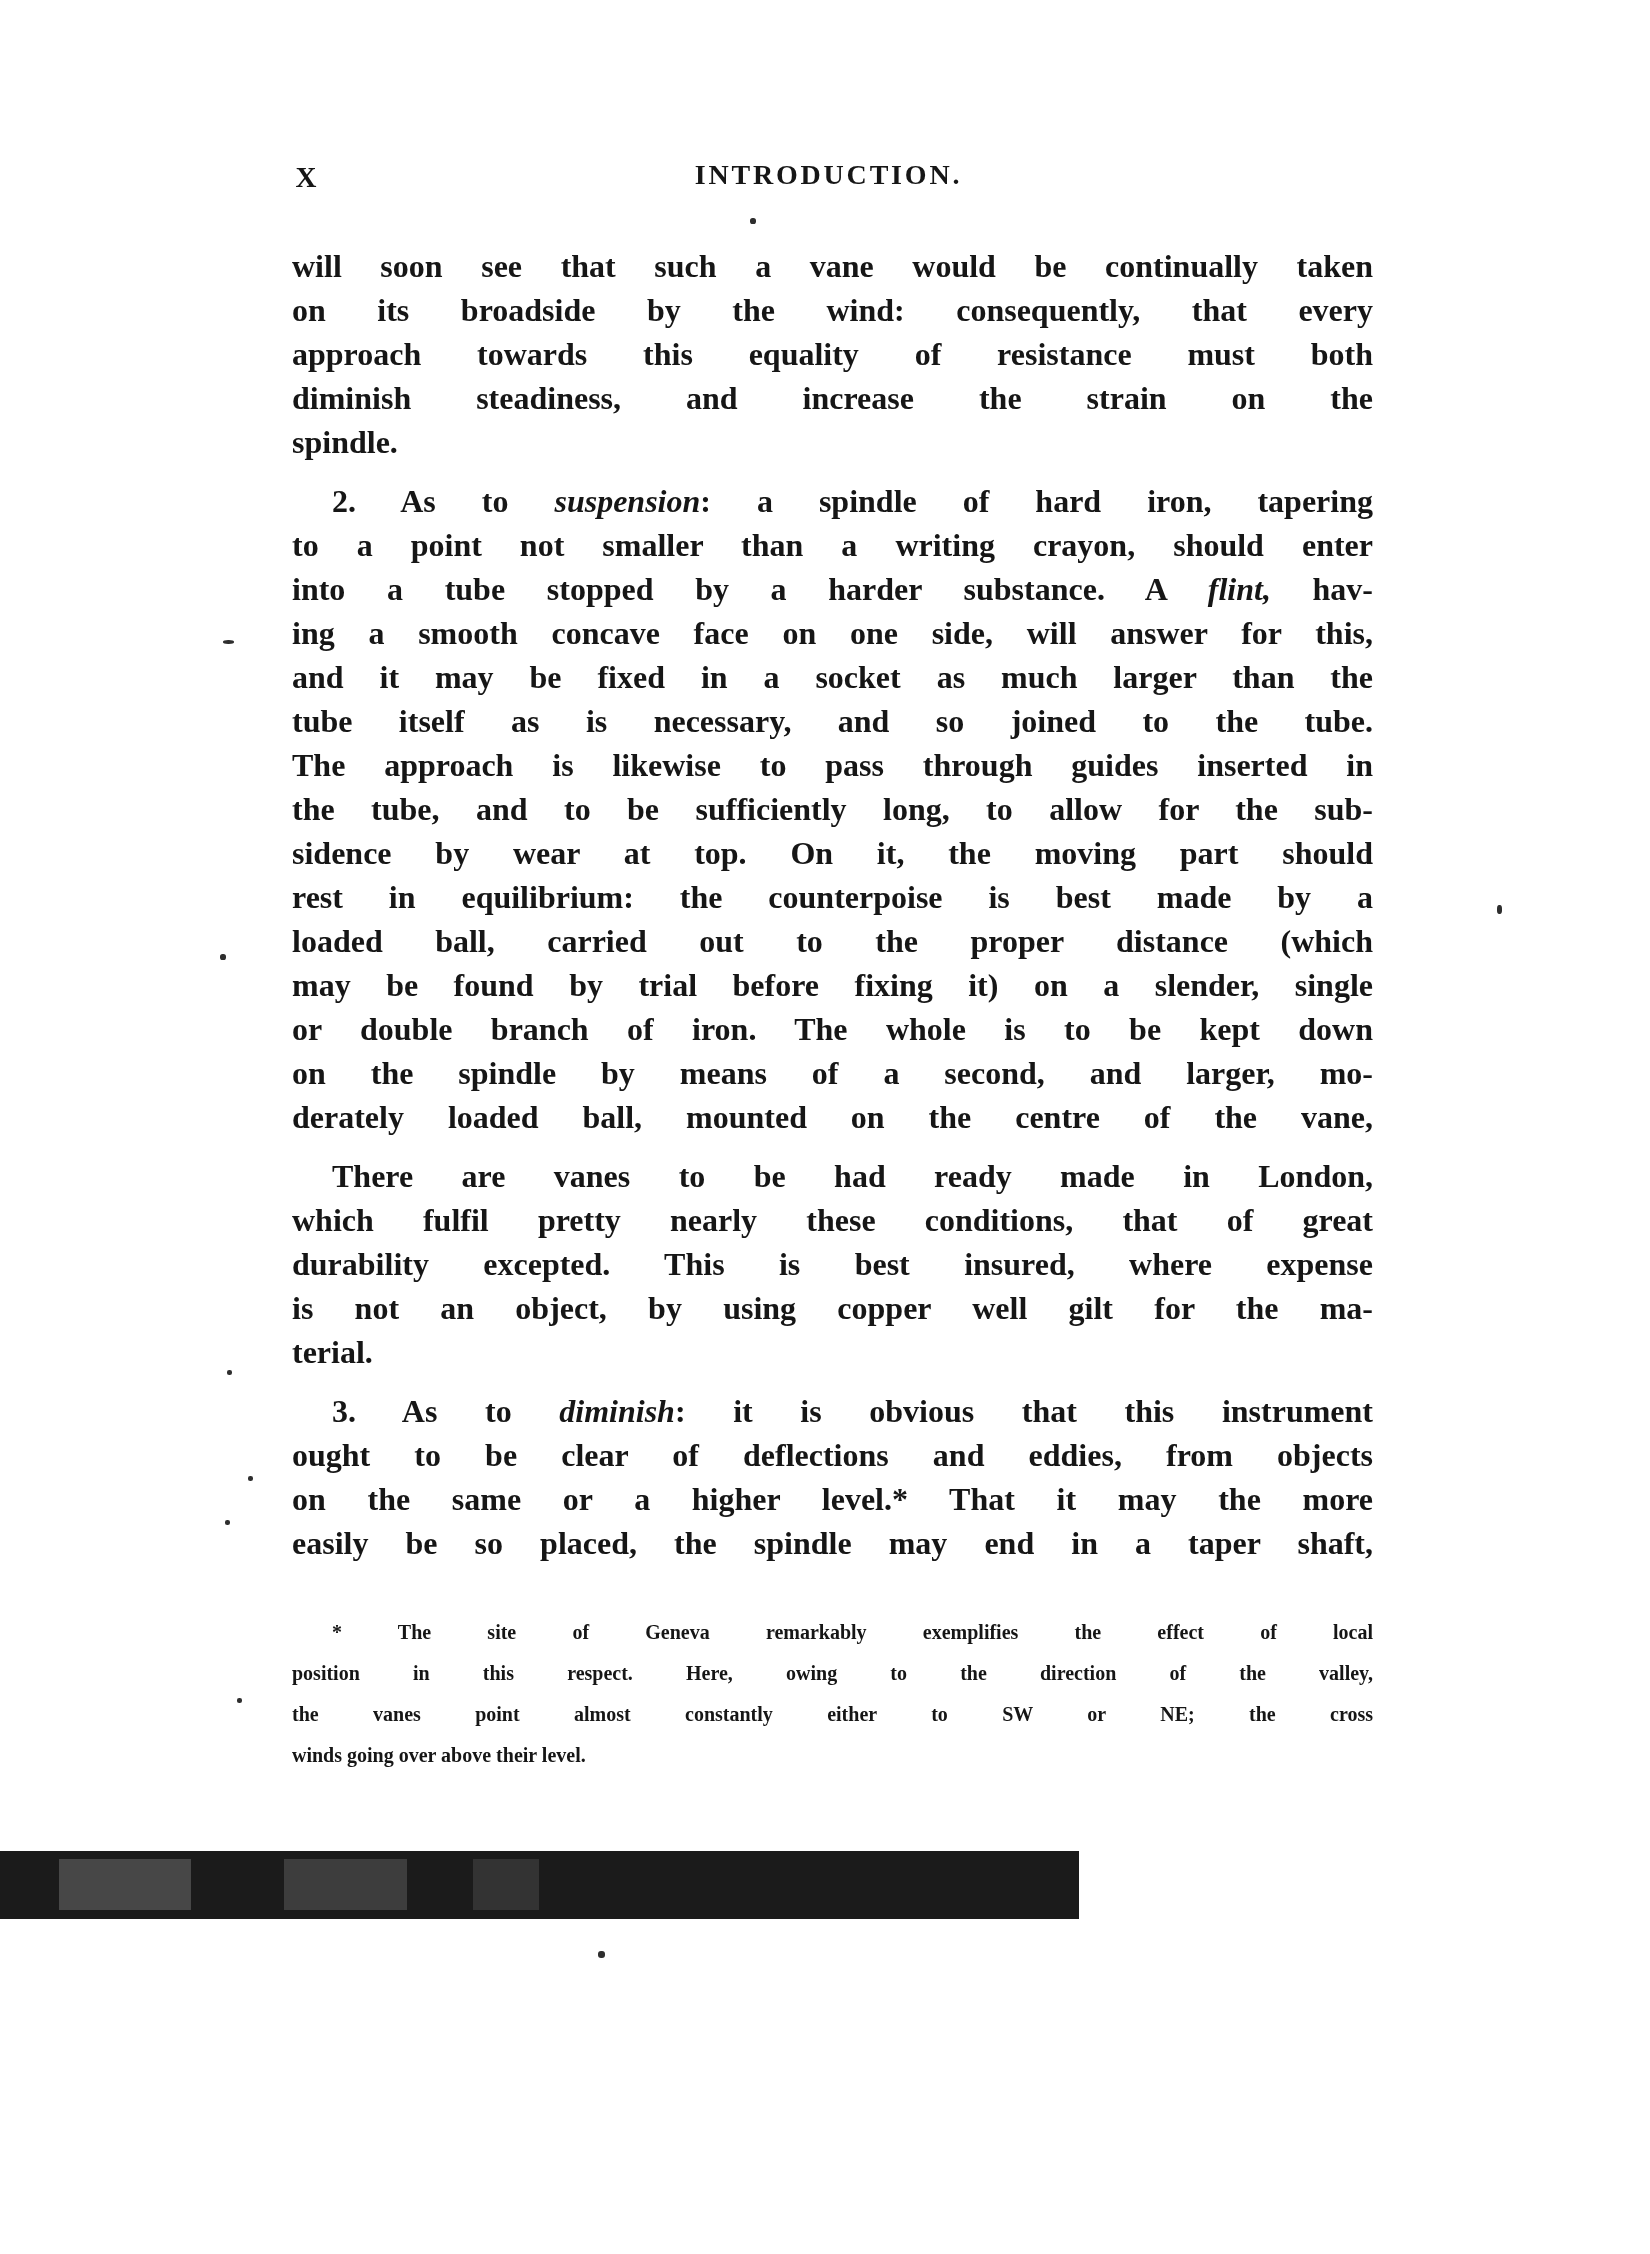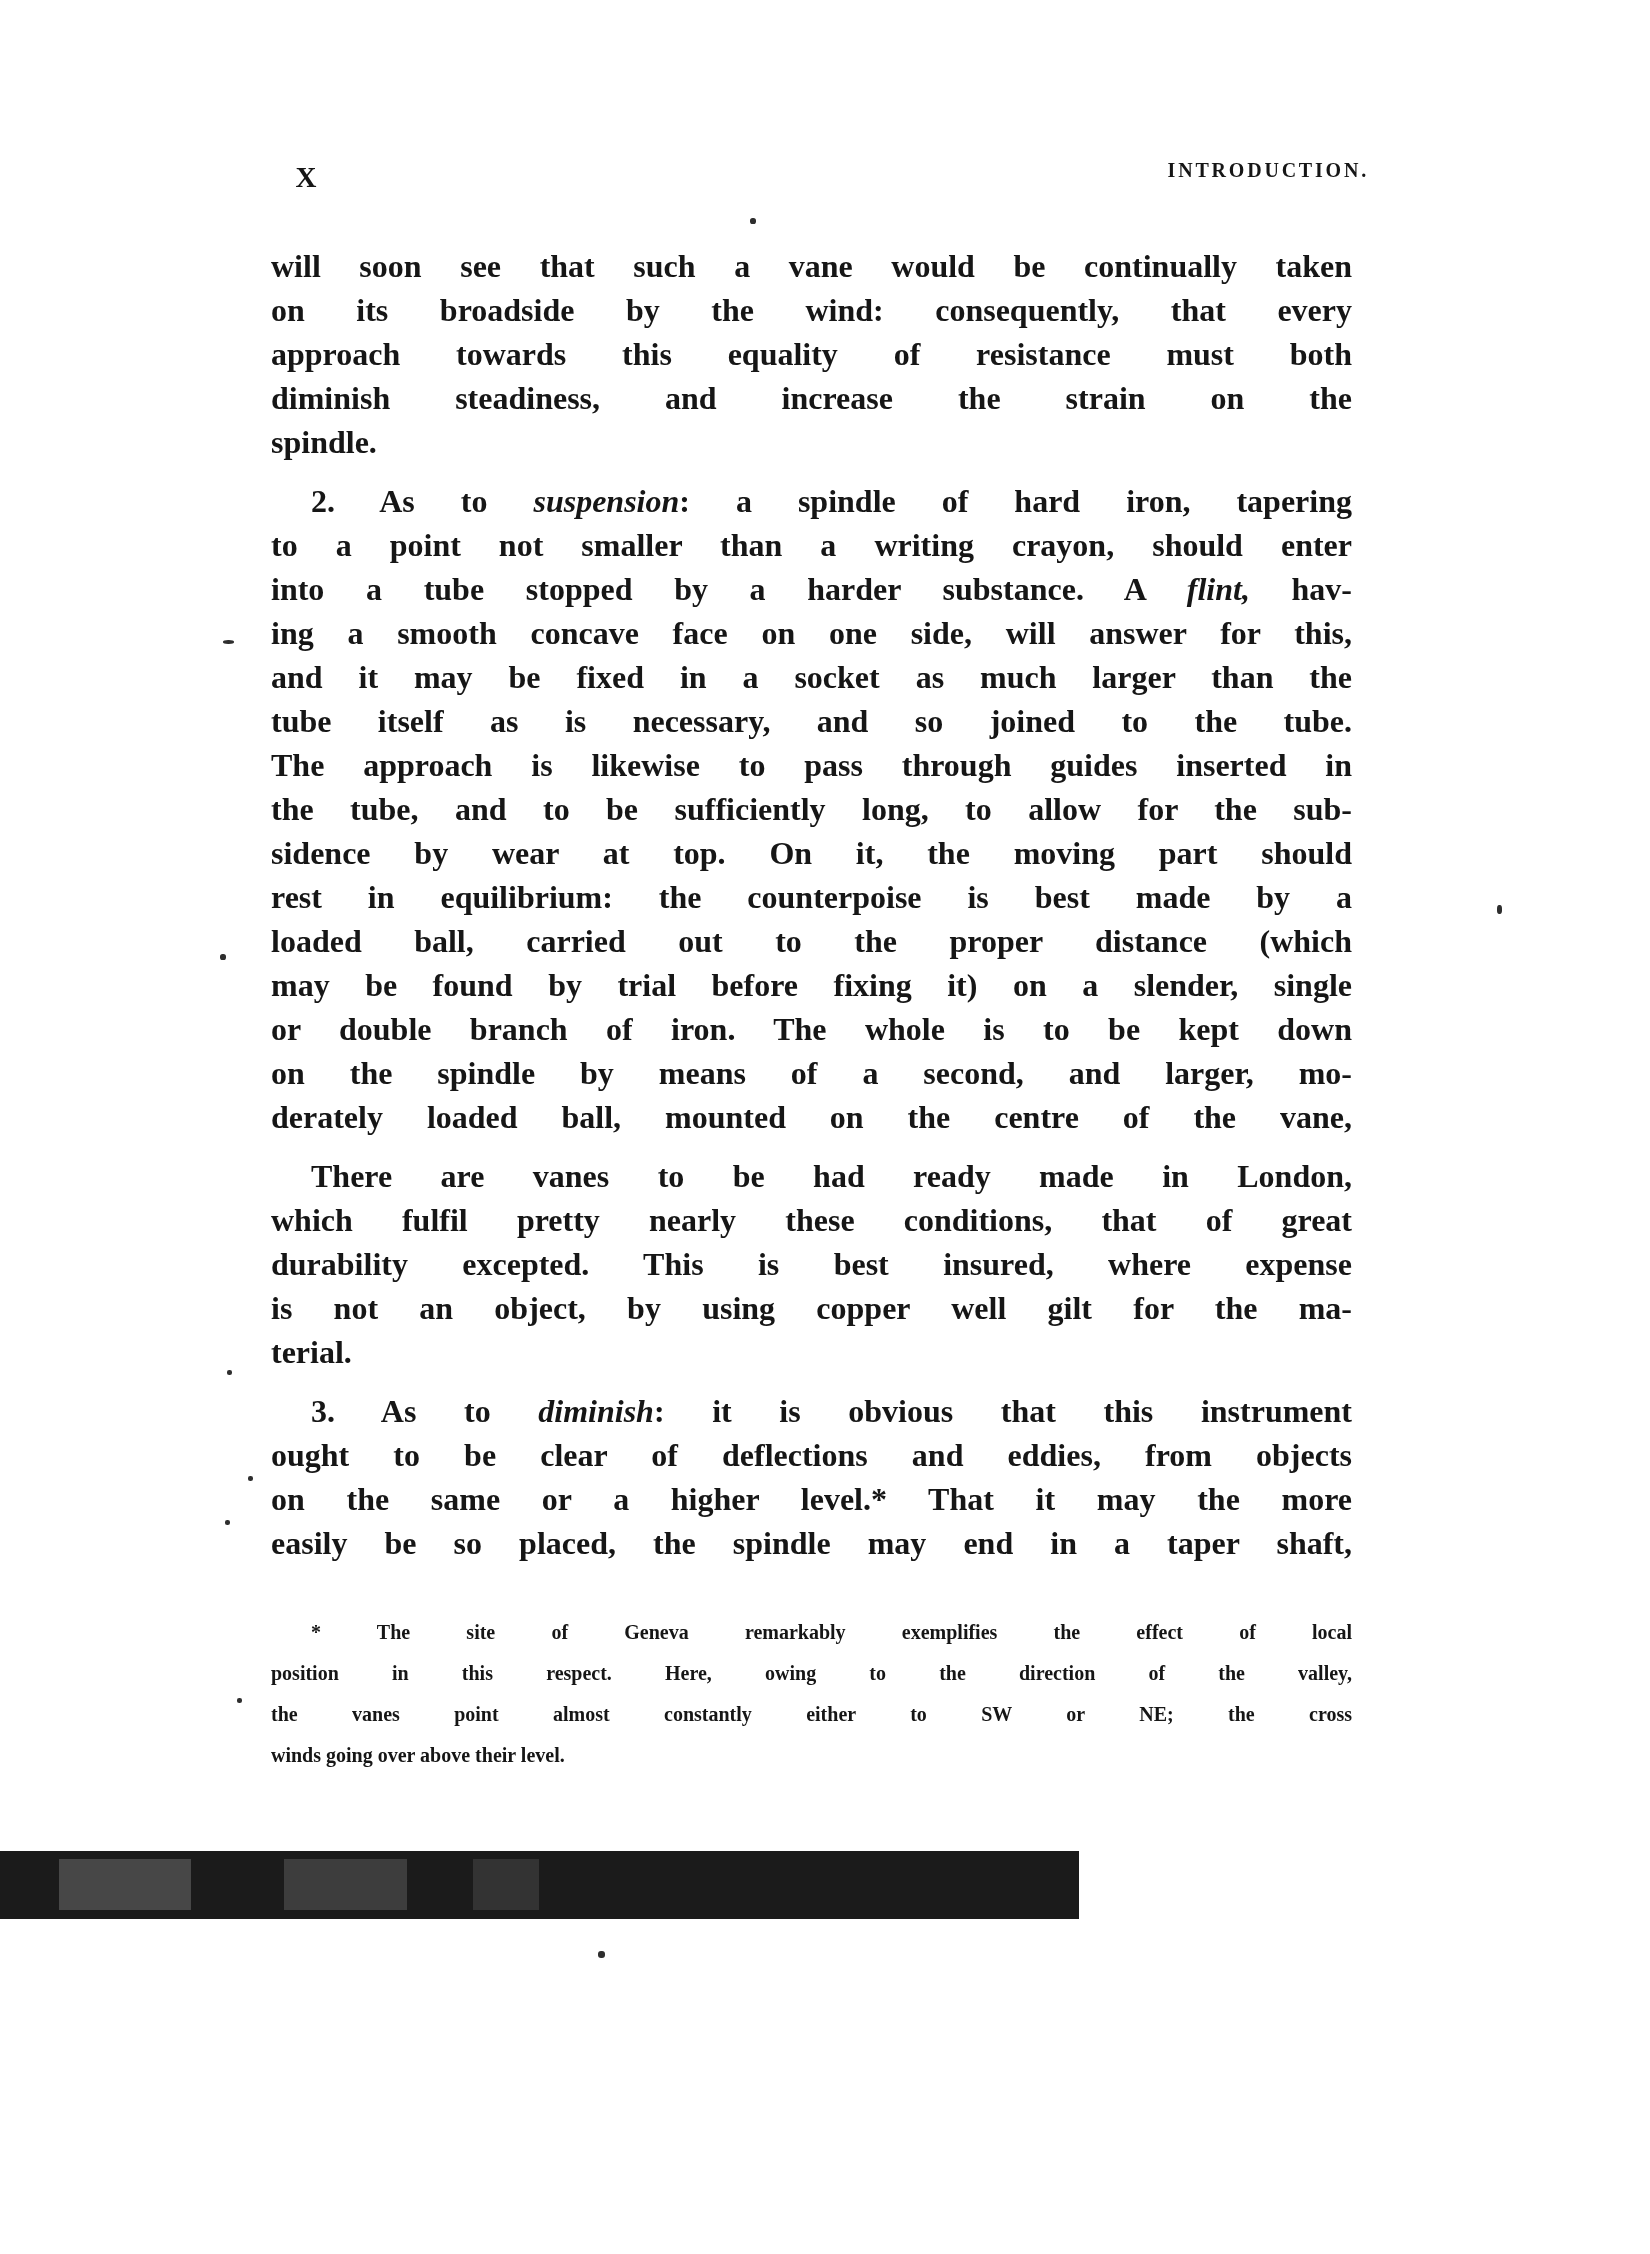--- a/index.html
+++ b/index.html
@@ -12,23 +12,23 @@
     overflow:hidden;
     font-family:"Liberation Serif", serif;
     color:var(--ink,#161616);
   }
   .header-row { position:absolute; top:159px; left:288px; width:1081px; height:47px; }
   .page-number {
     position:absolute; left:7.6px; top:1.9px;
     font-size:29px; font-weight:bold; letter-spacing:0.9px;
   }
   .running-head {
-    text-align:right; font-size:20px; font-weight:bold; letter-spacing:2.8px;
+    text-align:center; font-size:28px; font-weight:bold; letter-spacing:2.8px;
   }
-  .body-text { position:absolute; top:244px; left:271px; width:1081px; }
+  .body-text { position:absolute; top:244px; left:292px; width:1081px; }
   .para { margin-top:15px; }
   .para:first-child { margin-top:0; }
   .line {
     font-size:32px; line-height:44px; font-weight:bold;
     text-align:justify; text-align-last:justify;
     text-justify:inter-word;
     white-space:normal;
   }
   .line.last { text-align-last:left; }
   .indent .line:first-child { text-indent:40px; }

